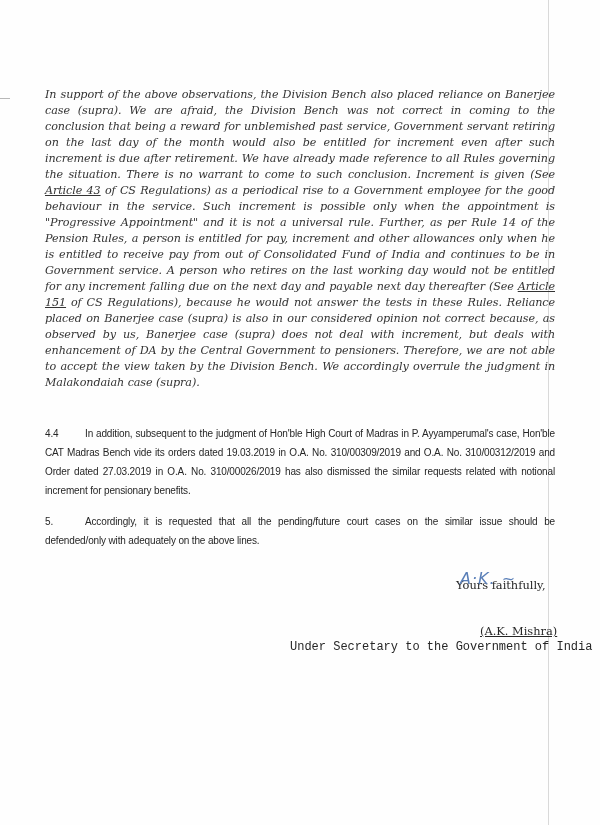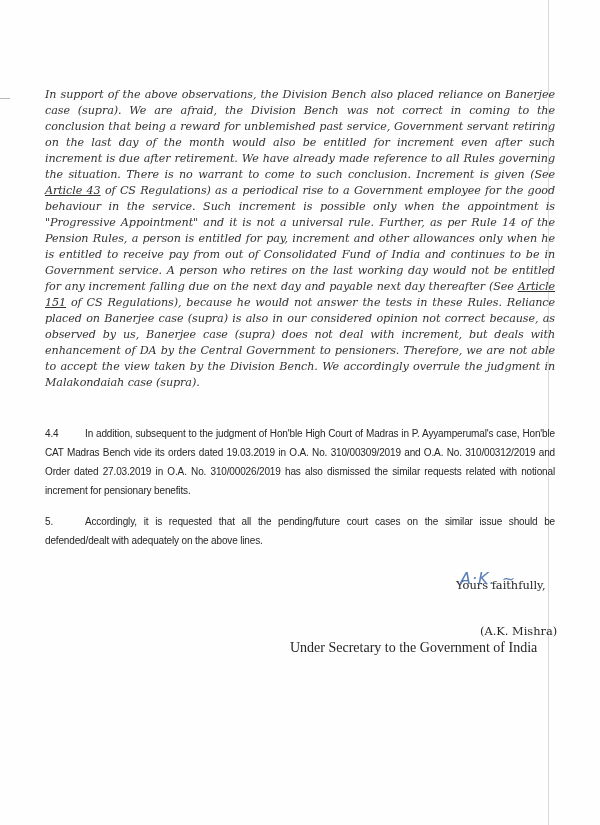--- a/index.html
+++ b/index.html
@@ -82,38 +82,39 @@
       color: #5a7fb8;
       letter-spacing: 1px;
     }
     .signer-name {
       position: absolute;
       left: 480px;
       top: 624px;
       font-family: "DejaVu Serif", serif;
       font-size: 11.4px;
       color: #262626;
+      text-decoration: underline;
     }
     .signer-title {
       position: absolute;
       left: 290px;
       top: 640px;
-      font-family: Liberation Serif, serif;
-      font-size: 14px;
+      font-family: Liberation Mono, monospace;
+      font-size: 12px;
       color: #262626;
     }
   </style>
 </head>
 <body>
 
 <div class="page-edge-line"></div>
 <div class="margin-tick"></div>
 
 <div class="quote"><span>In support of the above observations, the Division Bench also placed reliance on Banerjee case (supra). We are afraid, the Division Bench was not correct in coming to the conclusion that being a reward for unblemished past service, Government servant retiring on the last day of the month would also be entitled for increment even after such increment is due after retirement. We have already made reference to all Rules governing the situation. There is no warrant to come to such conclusion. Increment is given (See </span><u>Article 43</u><span> of CS Regulations) as a periodical rise to a Government employee for the good behaviour in the service. Such increment is possible only when the appointment is "Progressive Appointment" and it is not a universal rule. Further, as per Rule 14 of the Pension Rules, a person is entitled for pay, increment and other allowances only when he is entitled to receive pay from out of Consolidated Fund of India and continues to be in Government service. A person who retires on the last working day would not be entitled for any increment falling due on the next day and payable next day thereafter (See </span><u>Article 151</u><span> of CS Regulations), because he would not answer the tests in these Rules. Reliance placed on Banerjee case (supra) is also in our considered opinion not correct because, as observed by us, Banerjee case (supra) does not deal with increment, but deals with enhancement of DA by the Central Government to pensioners. Therefore, we are not able to accept the view taken by the Division Bench. We accordingly overrule the judgment in Malakondaiah case (supra).</span></div>
 
 <div class="para para-44"><span class="para-num">4.4</span><span>In addition, subsequent to the judgment of Hon'ble High Court of Madras in P. Ayyamperumal's case, Hon'ble CAT Madras Bench vide its orders dated 19.03.2019 in O.A. No. 310/00309/2019 and O.A. No. 310/00312/2019 and Order dated 27.03.2019 in O.A. No. 310/00026/2019 has also dismissed the similar requests related with notional increment for pensionary benefits.</span></div>
 
-<div class="para para-5"><span class="para-num">5.</span><span>Accordingly, it is requested that all the pending/future court cases on the similar issue should be defended/dealt with adequately on the above lines.</span></div>
+<div class="para para-5"><span class="para-num">5.</span><span>Accordingly, it is requested that all the pending/future court cases on the similar issue should be defended/only with adequately on the above lines.</span></div>
 
 <div class="closing">Yours faithfully,</div>
 <div class="signature">A·K. ~</div>
 <div class="signer-name">(A.K. Mishra)</div>
 <div class="signer-title">Under Secretary to the Government of India</div>
 
 </body></html>

